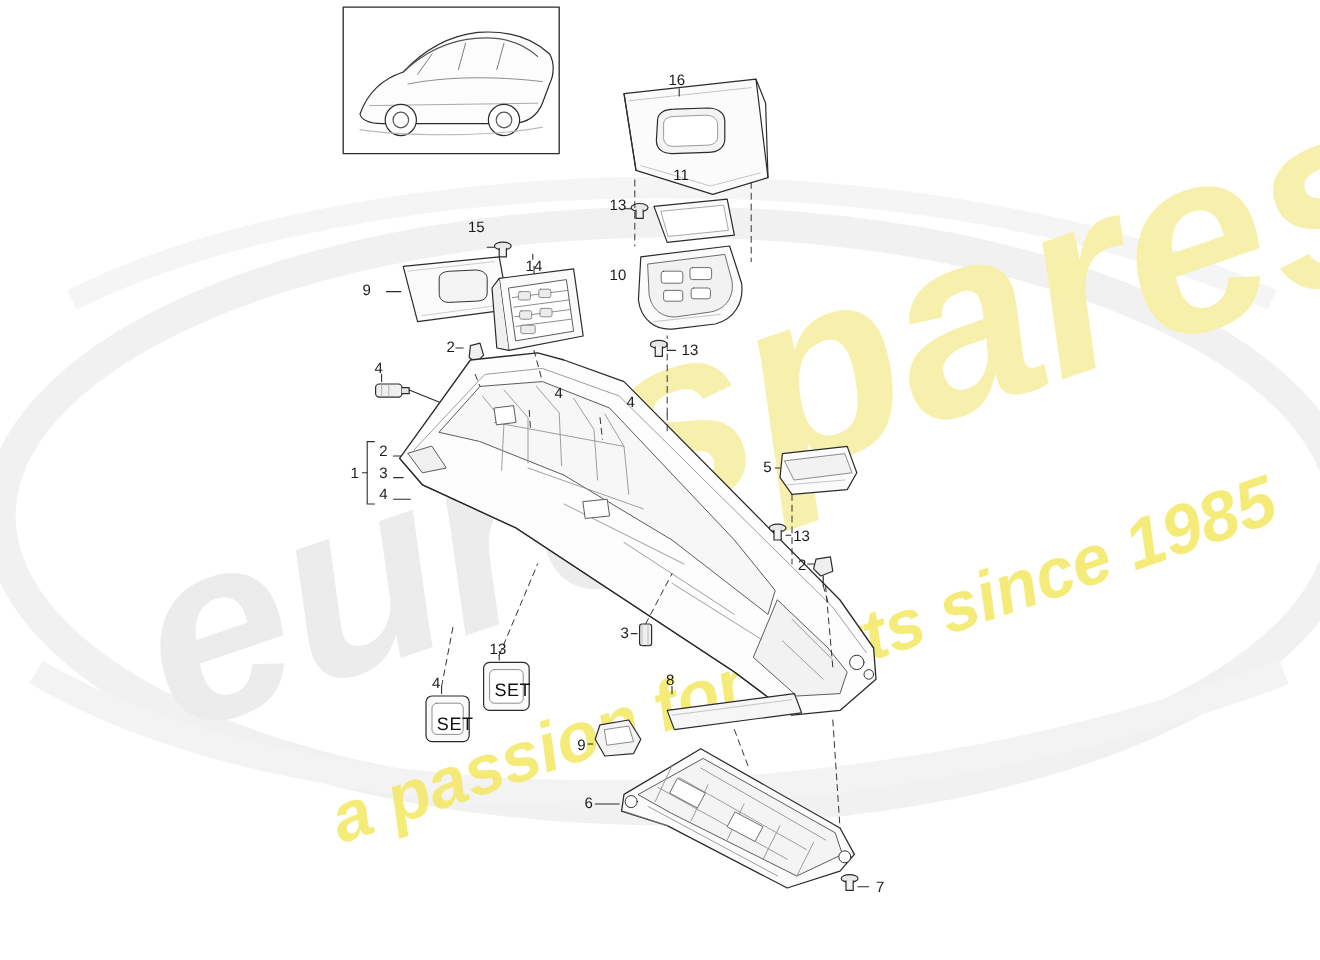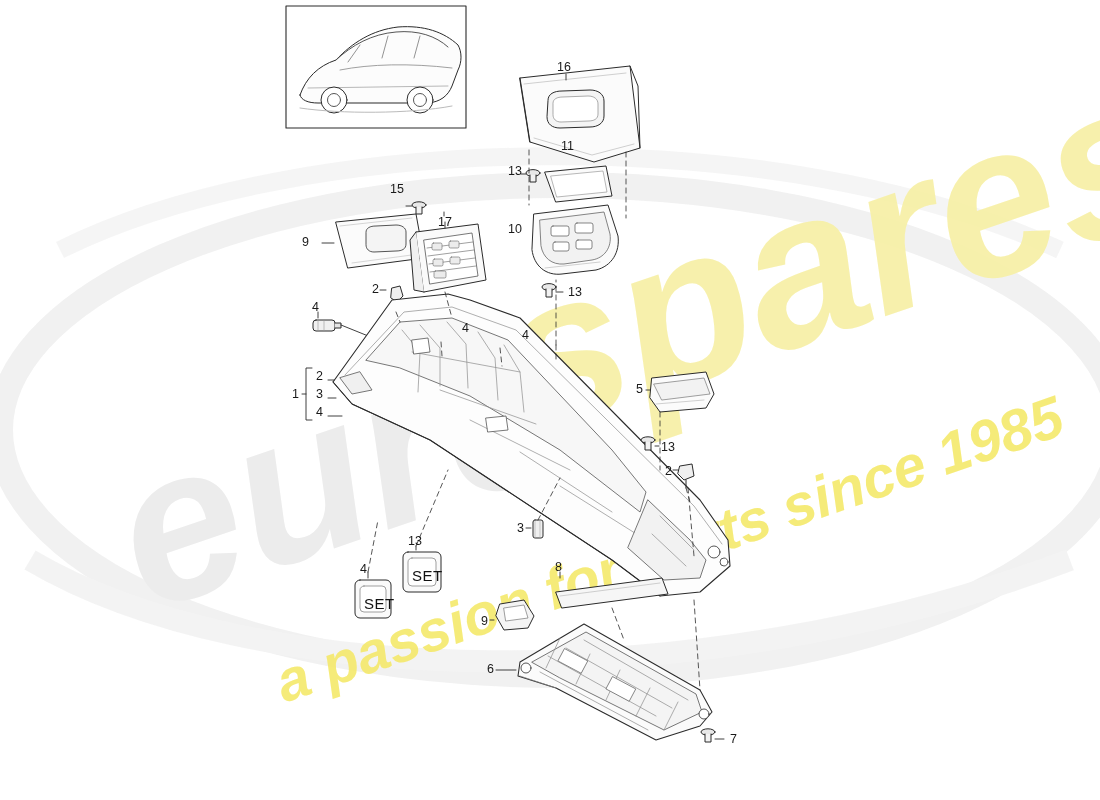--- a/index.html
+++ b/index.html
@@ -335,21 +335,21 @@
 
     </g>
   </svg>
 
   <div class="callout" style="left:557px; top:61px;">16</div>
   <div class="callout" style="left:508px; top:165px;">13</div>
   <div class="callout" style="left:561px; top:140px;">11</div>
   <div class="callout" style="left:508px; top:223px;">10</div>
   <div class="callout" style="left:568px; top:286px;">13</div>
   <div class="callout" style="left:390px; top:183px;">15</div>
-  <div class="callout" style="left:438px; top:216px;">17</div>
+  <div class="callout" style="left:438px; top:216px;">14</div>
   <div class="callout" style="left:302px; top:236px;">9</div>
   <div class="callout" style="left:372px; top:283px;">2</div>
   <div class="callout" style="left:312px; top:301px;">4</div>
   <div class="callout" style="left:462px; top:322px;">4</div>
   <div class="callout" style="left:522px; top:329px;">4</div>
   <div class="callout" style="left:316px; top:370px;">2</div>
   <div class="callout" style="left:316px; top:388px;">3</div>
   <div class="callout" style="left:316px; top:406px;">4</div>
   <div class="callout" style="left:292px; top:388px;">1</div>
   <div class="callout" style="left:636px; top:383px;">5</div>

